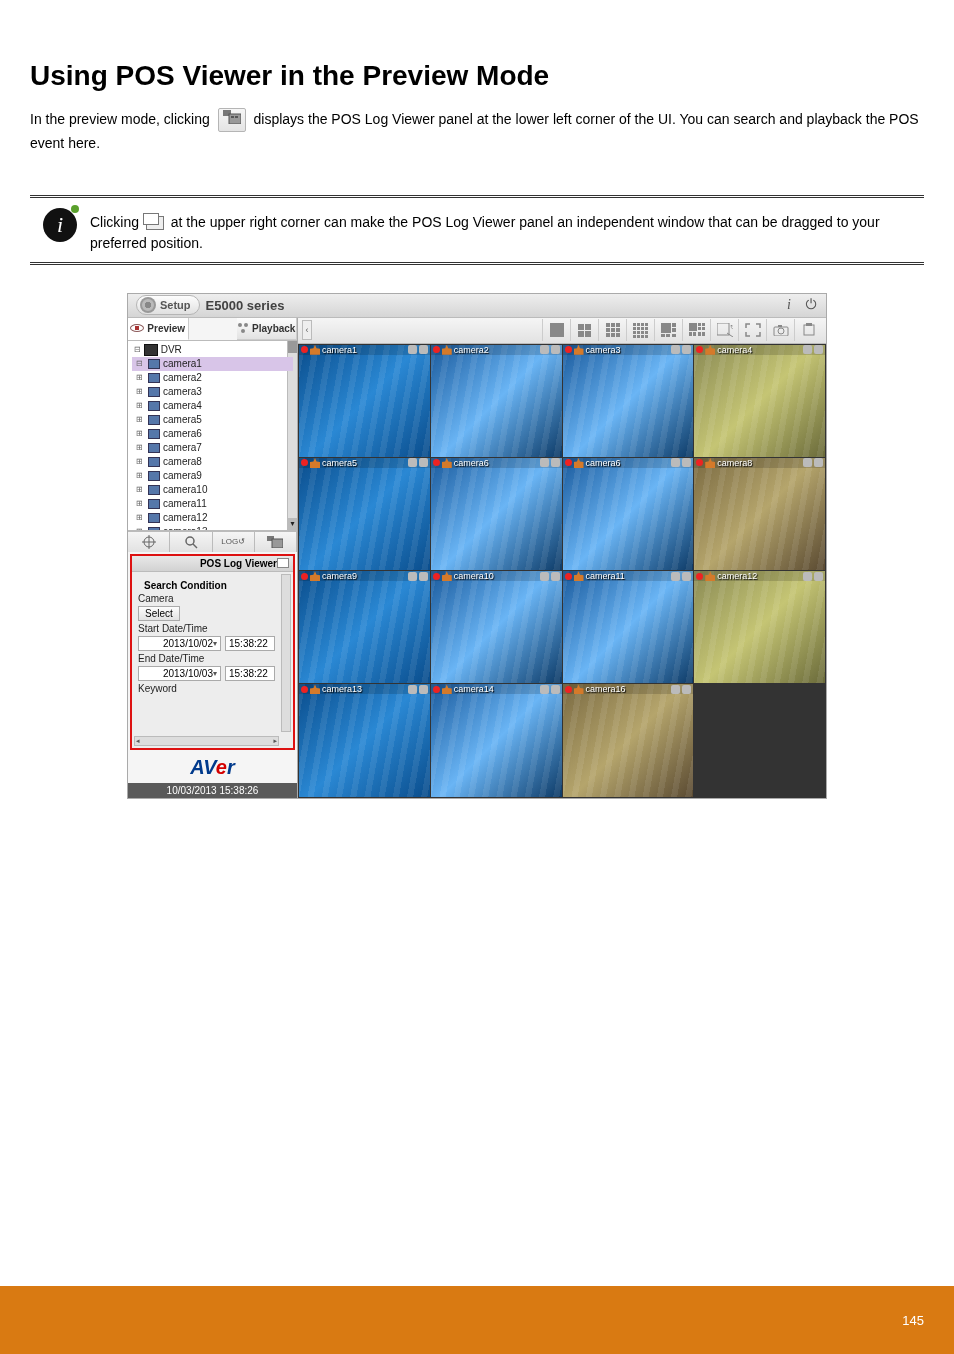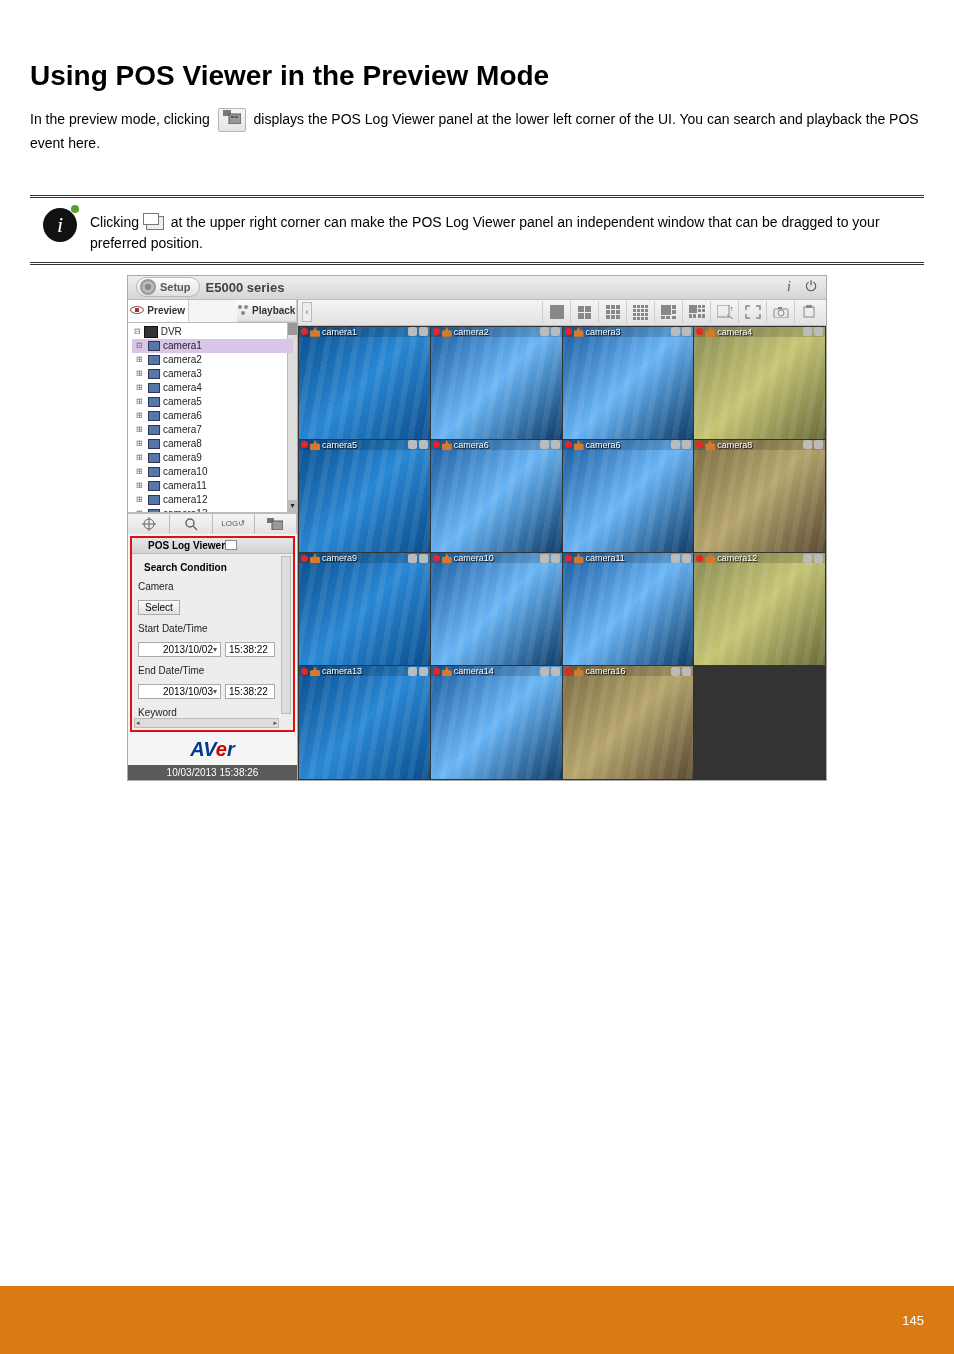--- a/index.html
+++ b/index.html
@@ -99,21 +99,21 @@
     left: -4px;
     width: 14px;
     height: 10px;
     border: 1px solid #777;
     background: #fff;
   }
 
   
   .app-screenshot {
     width: 700px;
-    margin: 10px auto;
+    margin: 28px auto;
     border: 1px solid #aaa;
     background: #7dd3fc;
   }
   .app-header {
     display: flex;
     align-items: center;
     background: linear-gradient(#eeeeee, #d5d5d5);
     border-bottom: 1px solid #bbb;
     height: 24px;
     padding: 0 8px;
@@ -278,26 +278,26 @@
     background: #ededed;
     flex: 1;
     display: flex;
     flex-direction: column;
     font-size: 10px;
     position: relative;
   }
   .pos-header {
     background: linear-gradient(#e8e8e8, #d2d2d2);
     border-bottom: 1px solid #bbb;
-    padding: 2px 16px;
+    padding: 2px 4px;
     font-weight: bold;
     font-size: 10px;
     display: flex;
     align-items: center;
-    justify-content: flex-start;
+    justify-content: flex-end;
   }
   .pos-header .float-btn {
     width: 12px;
     height: 10px;
     border: 1px solid #888;
     background: #fff;
   }
   .pos-scroll {
     position: absolute;
     right: 2px;
@@ -321,21 +321,21 @@
     padding:0 1px;
   }
   .fieldset-title {
     font-weight: bold;
     padding: 4px 6px 0 6px;
   }
   .pos-body {
     padding: 4px 18px 4px 6px;
     display: flex;
     flex-direction: column;
-    gap: 8px;
+    gap: 2px;
   }
   .pos-label {
     font-size: 10px;
     color: #222;
   }
   .select-btn {
     display: inline-block;
     background: linear-gradient(#fdfdfd, #e2e2e2);
     border: 1px solid #aaa;
     padding: 1px 6px;

